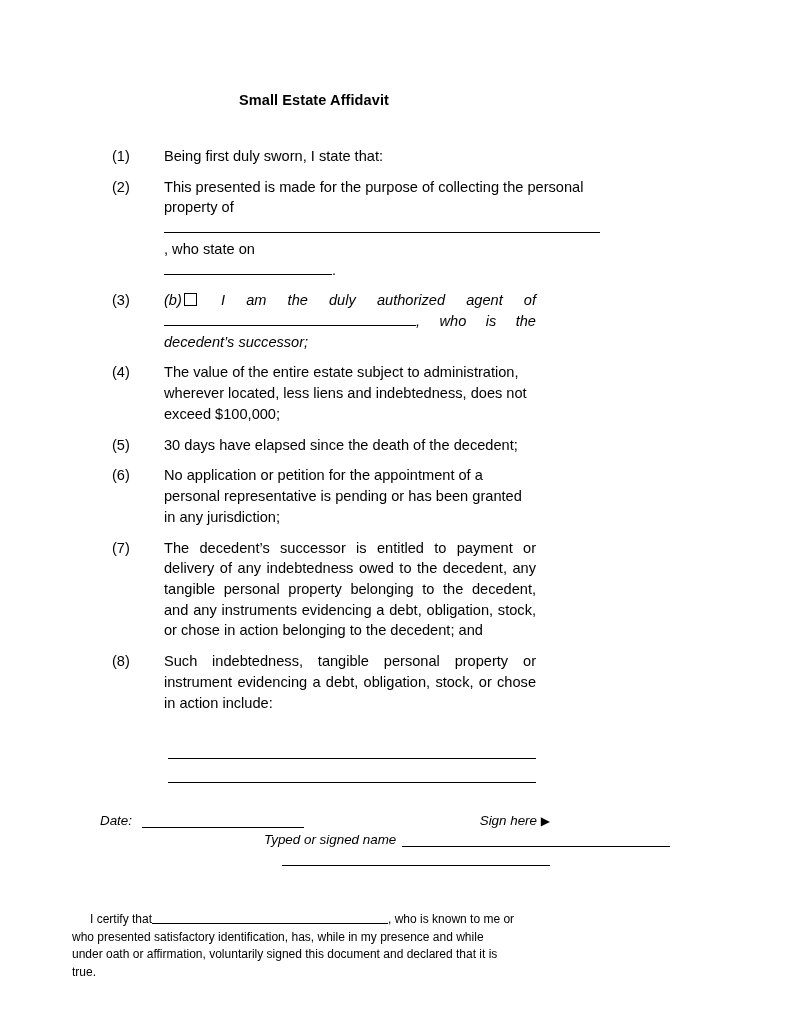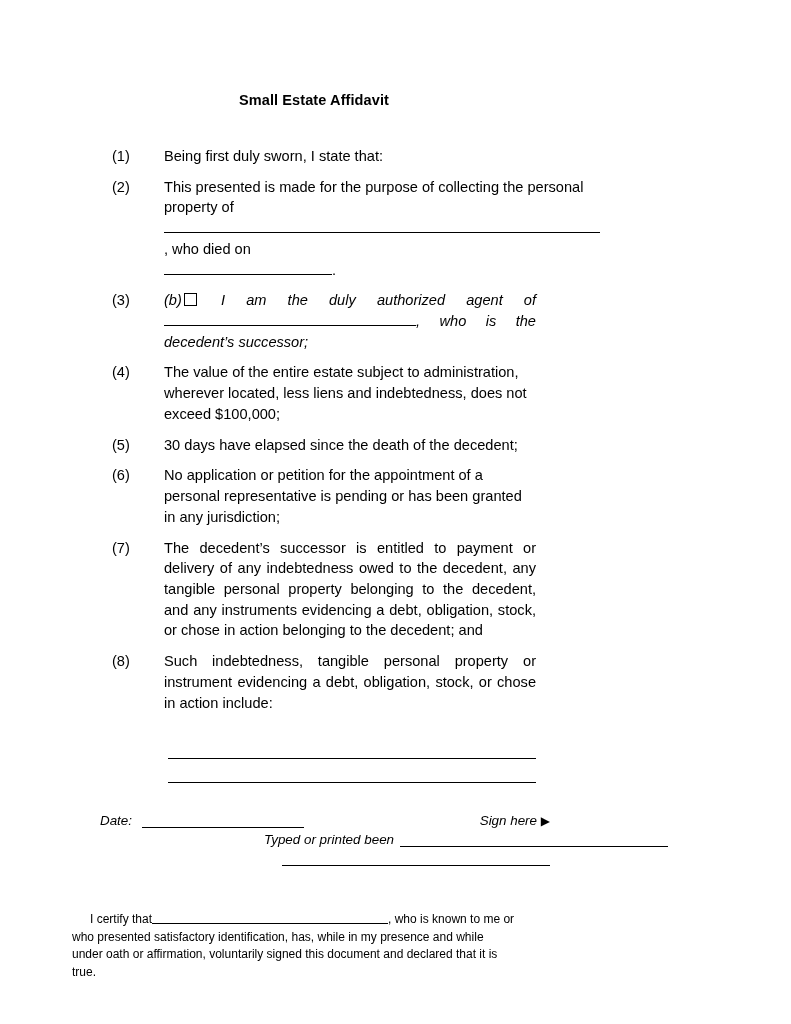--- a/index.html
+++ b/index.html
@@ -171,21 +171,21 @@
 
     <div class="clause">
       <div class="num">(1)</div>
       <div class="txt">Being first duly sworn, I state that:</div>
     </div>
 
     <div class="clause">
       <div class="num">(2)</div>
       <div class="txt">
         <span>This presented is made for the purpose of collecting the personal property of</span><br>
-        <span class="blank-inline b-long"></span><span>, who died on</span><br>
+        <span class="blank-inline b-long"></span><span>, who state on</span><br>
         <span class="blank-inline b-med"></span><span>.</span>
       </div>
     </div>
 
     <div class="clause">
       <div class="num">(3)</div>
       <div class="txt">
         <div class="sub-clause just">
           <span>(b)</span><span class="checkbox"></span>
           <span>I am the duly authorized agent of</span><span class="blank-inline b-agent"></span><span>, who is the decedent’s successor;</span>
@@ -228,21 +228,21 @@
   <div class="sig-block-1">
     <div class="sig-row">
       <span class="date-label">Date:</span>
       <span class="date-line"></span>
       <span style="flex:1 1 auto;"></span>
       <span class="sign-here"><span>Sign here</span> <span class="arrow">▶</span></span>
     </div>
     <div class="typed-row">
       <span style="flex:0 0 150px;"></span>
       <span class="sign-line" style="margin-right:8px;"></span>
-      <span class="typed-label">Typed or printed been</span>
+      <span class="typed-label">Typed or signed name</span>
       <span class="sign-line" style="flex:0 0 268px;"></span>
     </div>
     <div class="typed-row">
       <span style="flex:1 1 auto;"></span>
       <span class="sign-line" style="flex:0 0 268px;"></span>
     </div>
   </div>
 
   <div class="certify-para">
     <span>I certify that</span><span class="blank-inline b-certify"></span><span>, who is known to me or who presented satisfactory identification, has, while in my presence and while under oath or affirmation, voluntarily signed this document and declared that it is true.</span>

